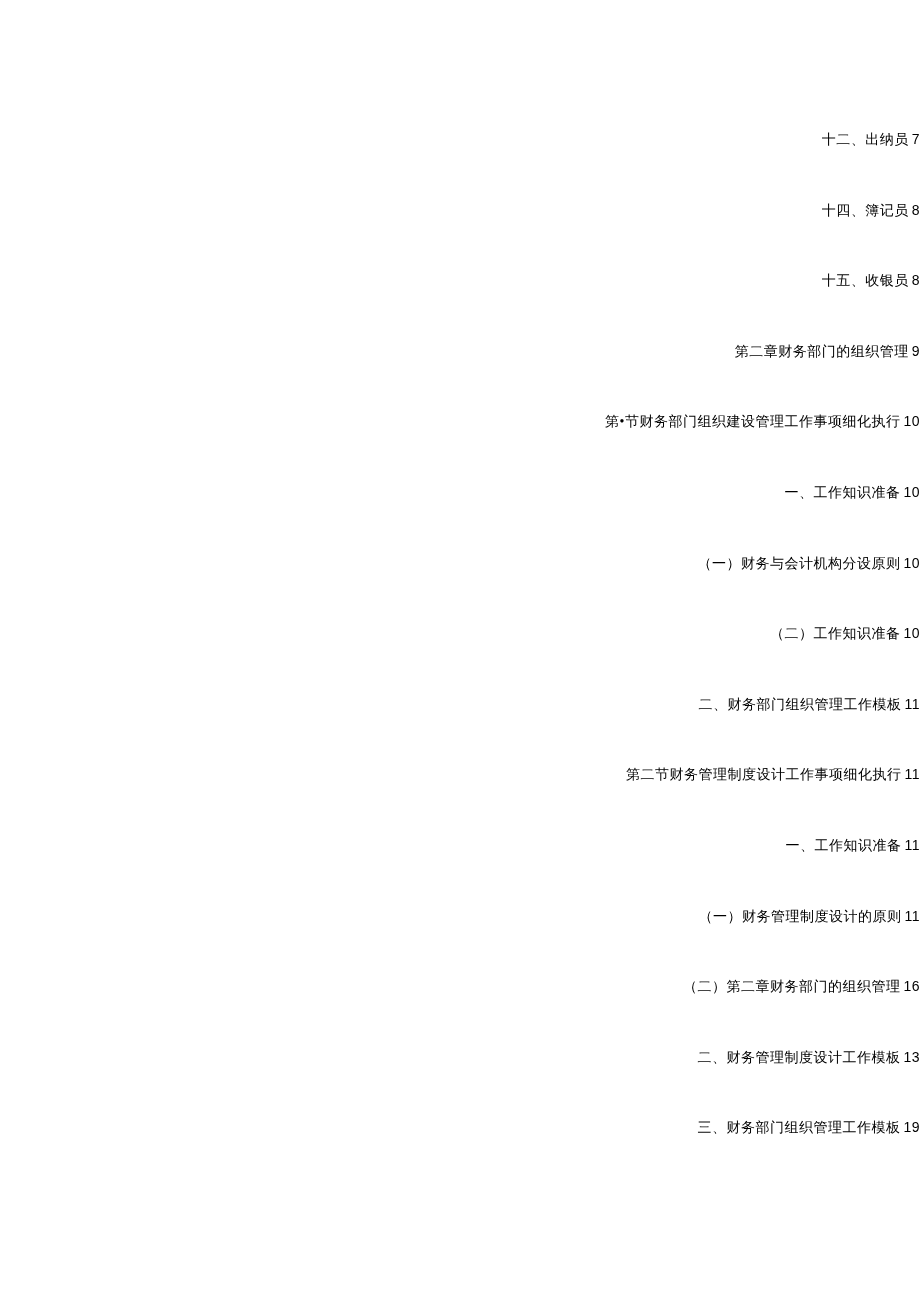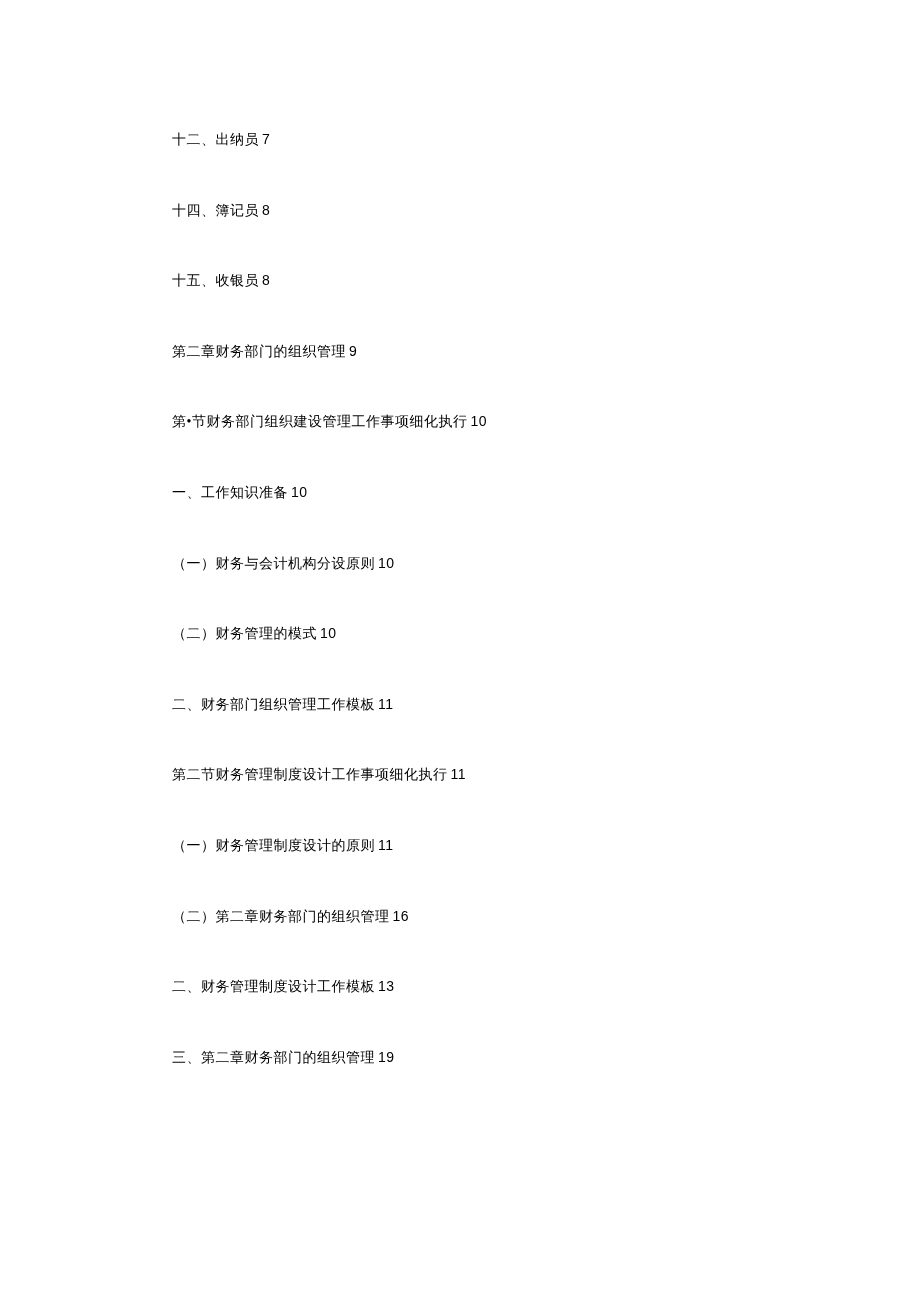--- a/index.html
+++ b/index.html
@@ -17,20 +17,21 @@
     .content {
       padding-top: 130px;
       padding-left: 172px;
     }
     .toc-line {
       font-size: 14px;
       color: #000000;
       line-height: 1.4;
       margin-bottom: 51px;
       letter-spacing: 0.5px;
+      text-align: right;
     }
     .cn-text {
       font-family: "SimSun", "宋体", serif;
     }
     .page-num {
       font-family: Arial, sans-serif;
       margin-left: 3px;
     }
   </style>
 </head>
@@ -52,34 +53,37 @@
   <div class="toc-line">
     <span class="cn-text">第•节财务部门组织建设管理工作事项细化执行</span><span class="page-num">10</span>
   </div>
   <div class="toc-line">
     <span class="cn-text">一、工作知识准备</span><span class="page-num">10</span>
   </div>
   <div class="toc-line">
     <span class="cn-text">（一）财务与会计机构分设原则</span><span class="page-num">10</span>
   </div>
   <div class="toc-line">
-    <span class="cn-text">（二）财务管理的模式</span><span class="page-num">10</span>
+    <span class="cn-text">（二）工作知识准备</span><span class="page-num">10</span>
   </div>
   <div class="toc-line">
     <span class="cn-text">二、财务部门组织管理工作模板</span><span class="page-num">11</span>
   </div>
   <div class="toc-line">
     <span class="cn-text">第二节财务管理制度设计工作事项细化执行</span><span class="page-num">11</span>
+  </div>
+  <div class="toc-line">
+    <span class="cn-text">一、工作知识准备</span><span class="page-num">11</span>
   </div>
   <div class="toc-line">
     <span class="cn-text">（一）财务管理制度设计的原则</span><span class="page-num">11</span>
   </div>
   <div class="toc-line">
     <span class="cn-text">（二）第二章财务部门的组织管理</span><span class="page-num">16</span>
   </div>
   <div class="toc-line">
     <span class="cn-text">二、财务管理制度设计工作模板</span><span class="page-num">13</span>
   </div>
   <div class="toc-line">
-    <span class="cn-text">三、第二章财务部门的组织管理</span><span class="page-num">19</span>
+    <span class="cn-text">三、财务部门组织管理工作模板</span><span class="page-num">19</span>
   </div>
 
 </div>
 
 </body></html>

